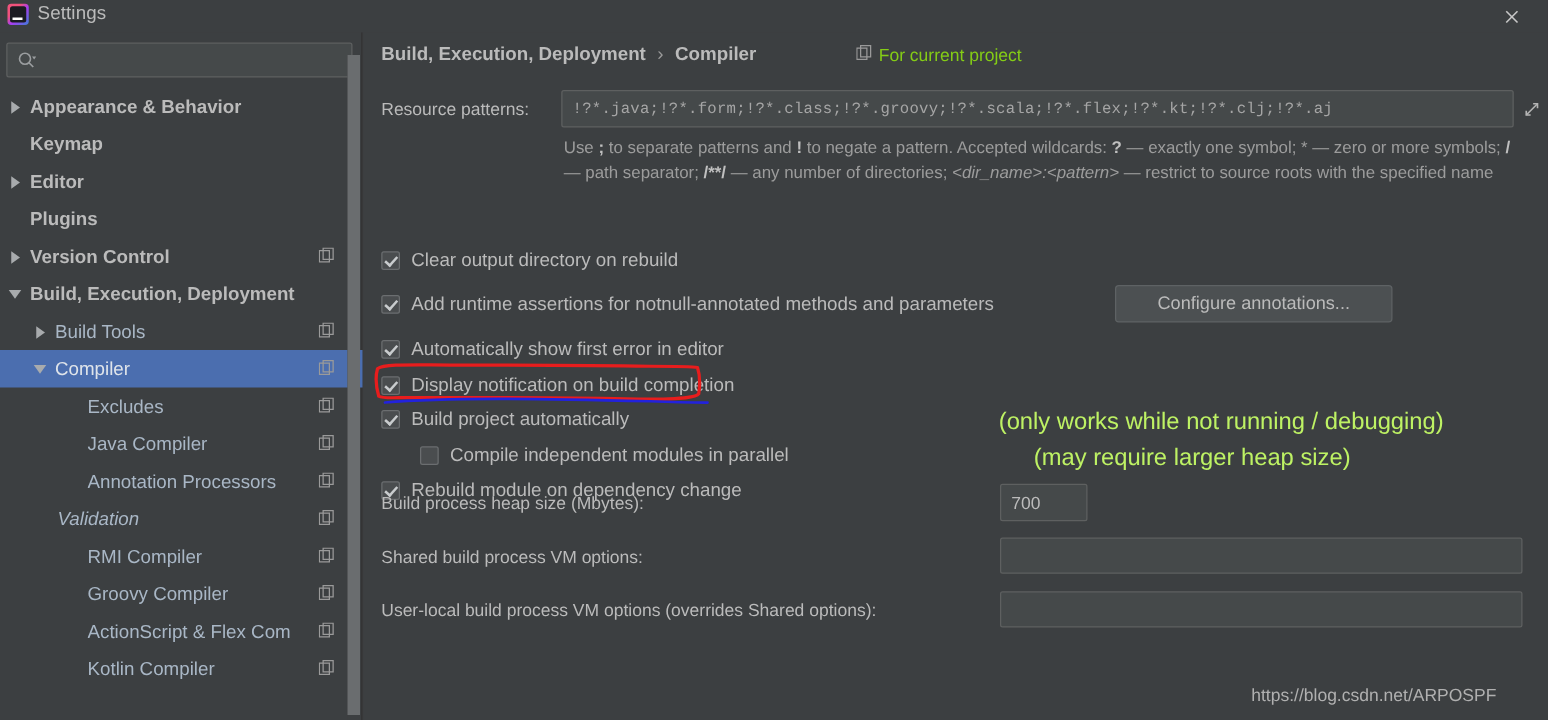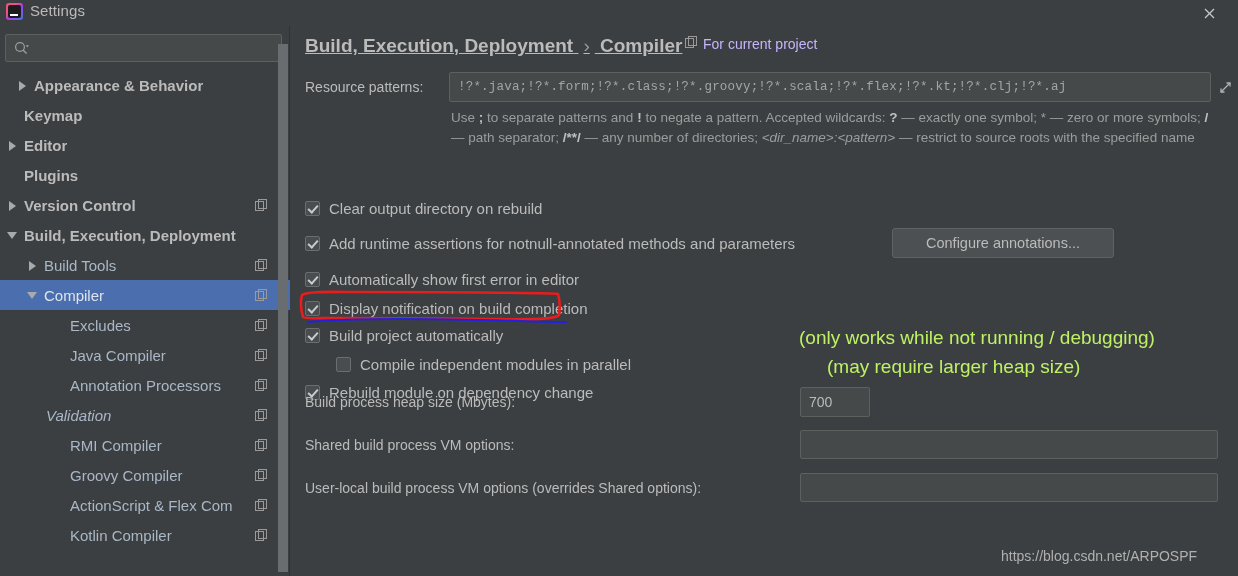--- a/index.html
+++ b/index.html
@@ -139,28 +139,27 @@
   }
 
   
   #main {
     position: absolute; left: 291px; top: 26px;
     width: 947px; height: 550px;
     background: #3c3f41;
   }
   #breadcrumb {
     position: absolute; left: 14px; top: 9px;
-    font-size: 19px; font-weight: bold; color: #bbbbbb;
+    font-size: 15px; font-weight: bold; color: #bbbbbb;
     white-space: nowrap;
-    text-decoration: underline;
   }
   #breadcrumb .sep { font-weight: normal; color: #9a9a9a; margin: 0 5px; }
   #for-project {
     position: absolute; left: 394px; top: 10px;
-    font-size: 14px; color: #c4b5fd;
+    font-size: 14px; color: #84cc16;
     display: flex; align-items: center; gap: 5px;
     white-space: nowrap;
   }
 
   .field-label {
     position: absolute;
     font-size: 14px; color: #bbbbbb;
     white-space: nowrap;
   }
   .text-field {
@@ -284,21 +283,21 @@
         <svg width="15" height="15" viewBox="0 0 15 15">
           <circle cx="6" cy="6" r="4.4" fill="none" stroke="#9a9d9f" stroke-width="1.3"></circle>
           <line x1="9.2" y1="9.2" x2="12.6" y2="12.6" stroke="#9a9d9f" stroke-width="1.4"></line>
           <polygon points="11.6,4.2 15,4.2 13.3,6.6" fill="#9a9d9f"></polygon>
         </svg>
       </div>
       <input id="search-input" type="text" placeholder="" style="">
     </div>
 
     <div id="tree">
-        <div class="tree-row lvl0" style="padding-left: 16px;">
+        <div class="tree-row lvl0" style="padding-left: 6px;">
           <span class="tw right"></span>
           <span class="tree-label">Appearance &amp; Behavior</span>
         </div>
         <div class="tree-row lvl0" style="padding-left: 6px;">
           <span class="tw"></span>
           <span class="tree-label">Keymap</span>
         </div>
         <div class="tree-row lvl0" style="padding-left: 6px;">
           <span class="tw right"></span>
           <span class="tree-label">Editor</span>

